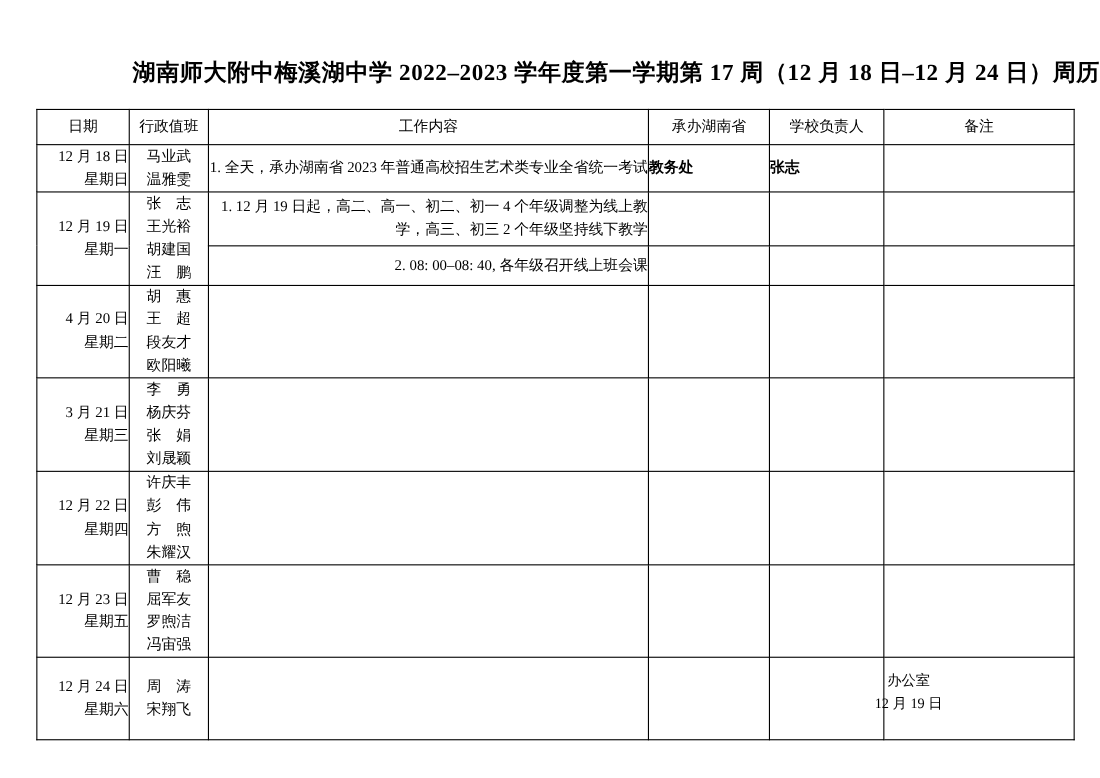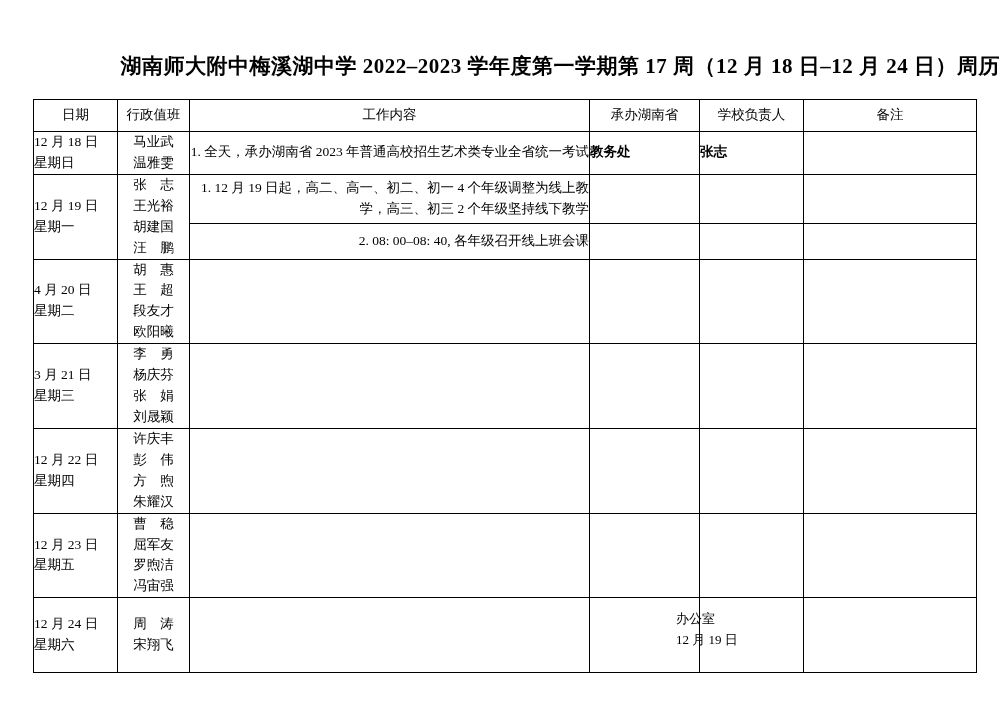--- a/index.html
+++ b/index.html
@@ -58,21 +58,21 @@
     font-size: 14.5px;
   }
   .col-date { width: 84px; }
   .col-duty { width: 72px; }
   .col-content { width: 400px; }
   .col-dept { width: 110px; }
   .col-person { width: 104px; }
   .col-remark { width: 173px; }
 
   td.date-cell {
-    text-align: left;
+    text-align: right;
     font-size: 13px;
     line-height: 1.7;
     padding: 2px 0;
   }
   td.duty-cell {
     text-align: center;
     font-size: 13px;
     line-height: 1.62;
     padding: 3px 2px;
   }
@@ -96,21 +96,21 @@
   .row-mon-a td { height: 44px; }
   .row-mon-b td { height: 32px; }
   .row-tall td { height: 76px; }
   .row-sat td { height: 74px; }
 
   .footer {
     position: absolute;
     right: 24px;
     top: 608px;
     width: 300px;
-    text-align: left;
+    text-align: center;
     font-size: 13px;
     line-height: 1.65;
   }
   .footer div { white-space: nowrap; }
 </style>
 </head>
 <body>
 
 <div class="page">
 

